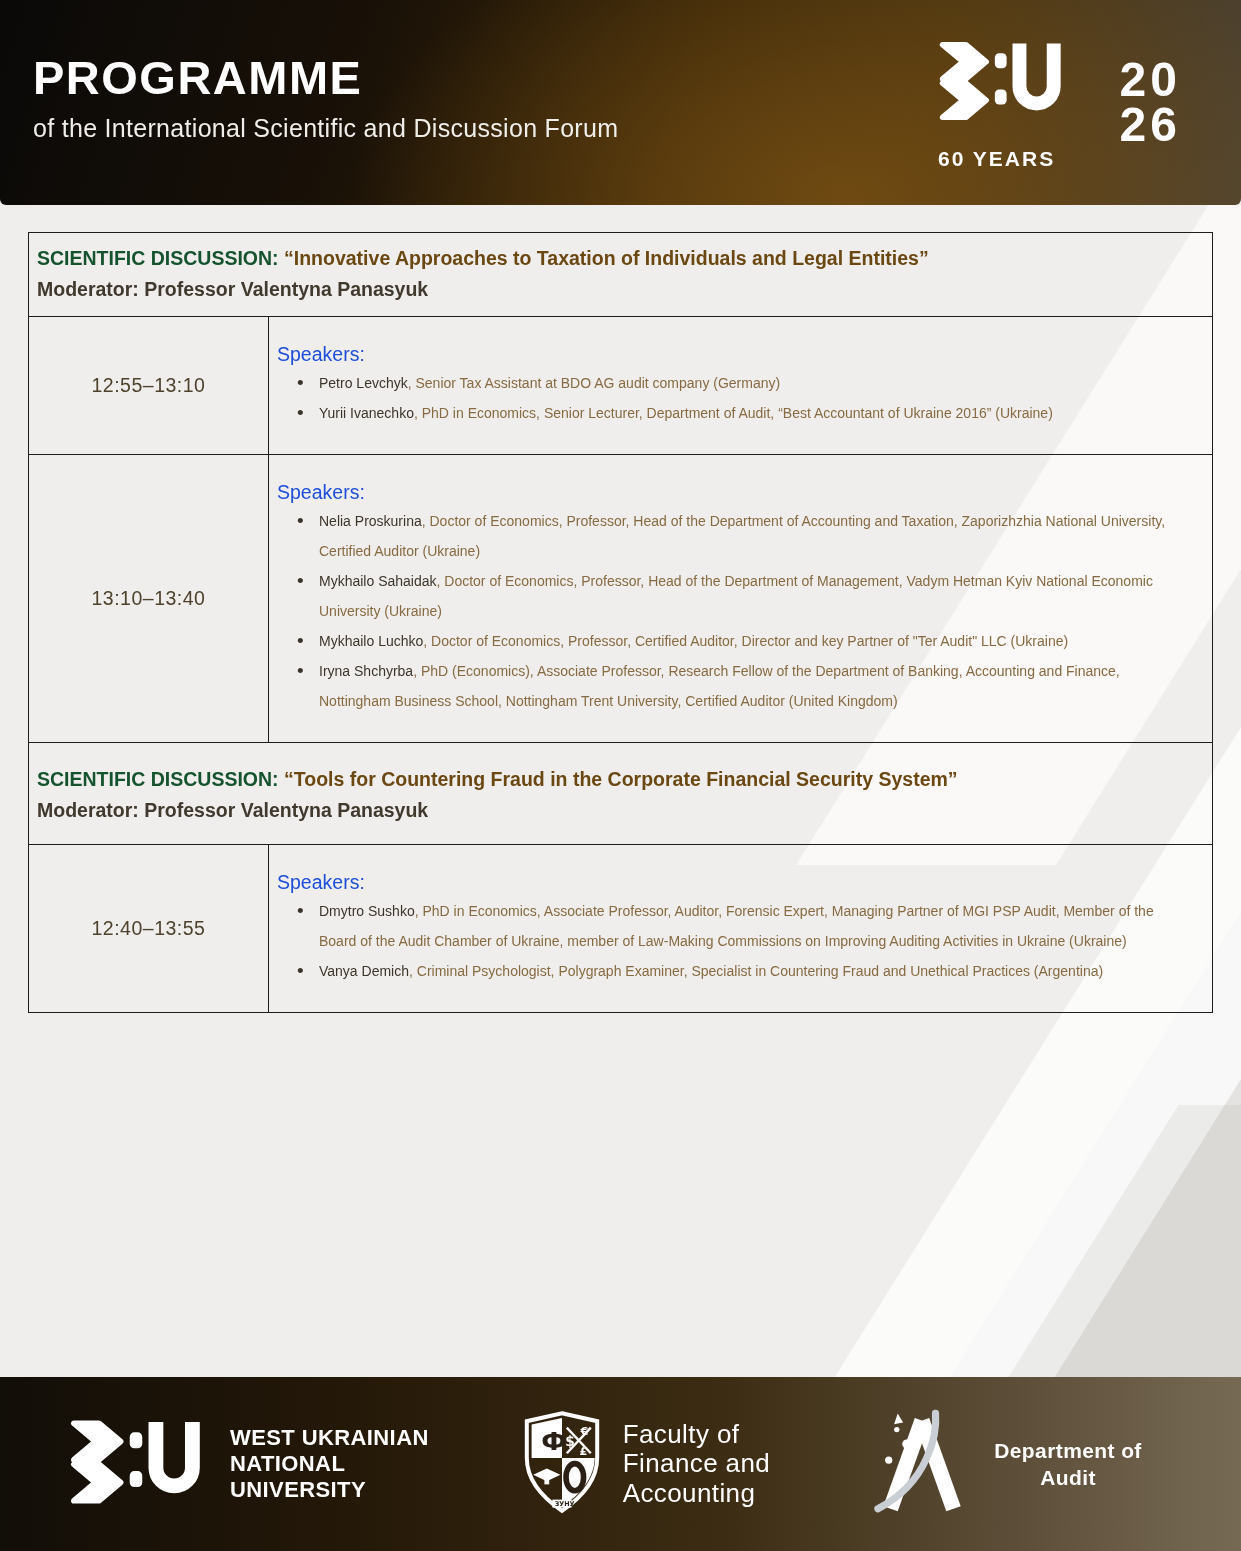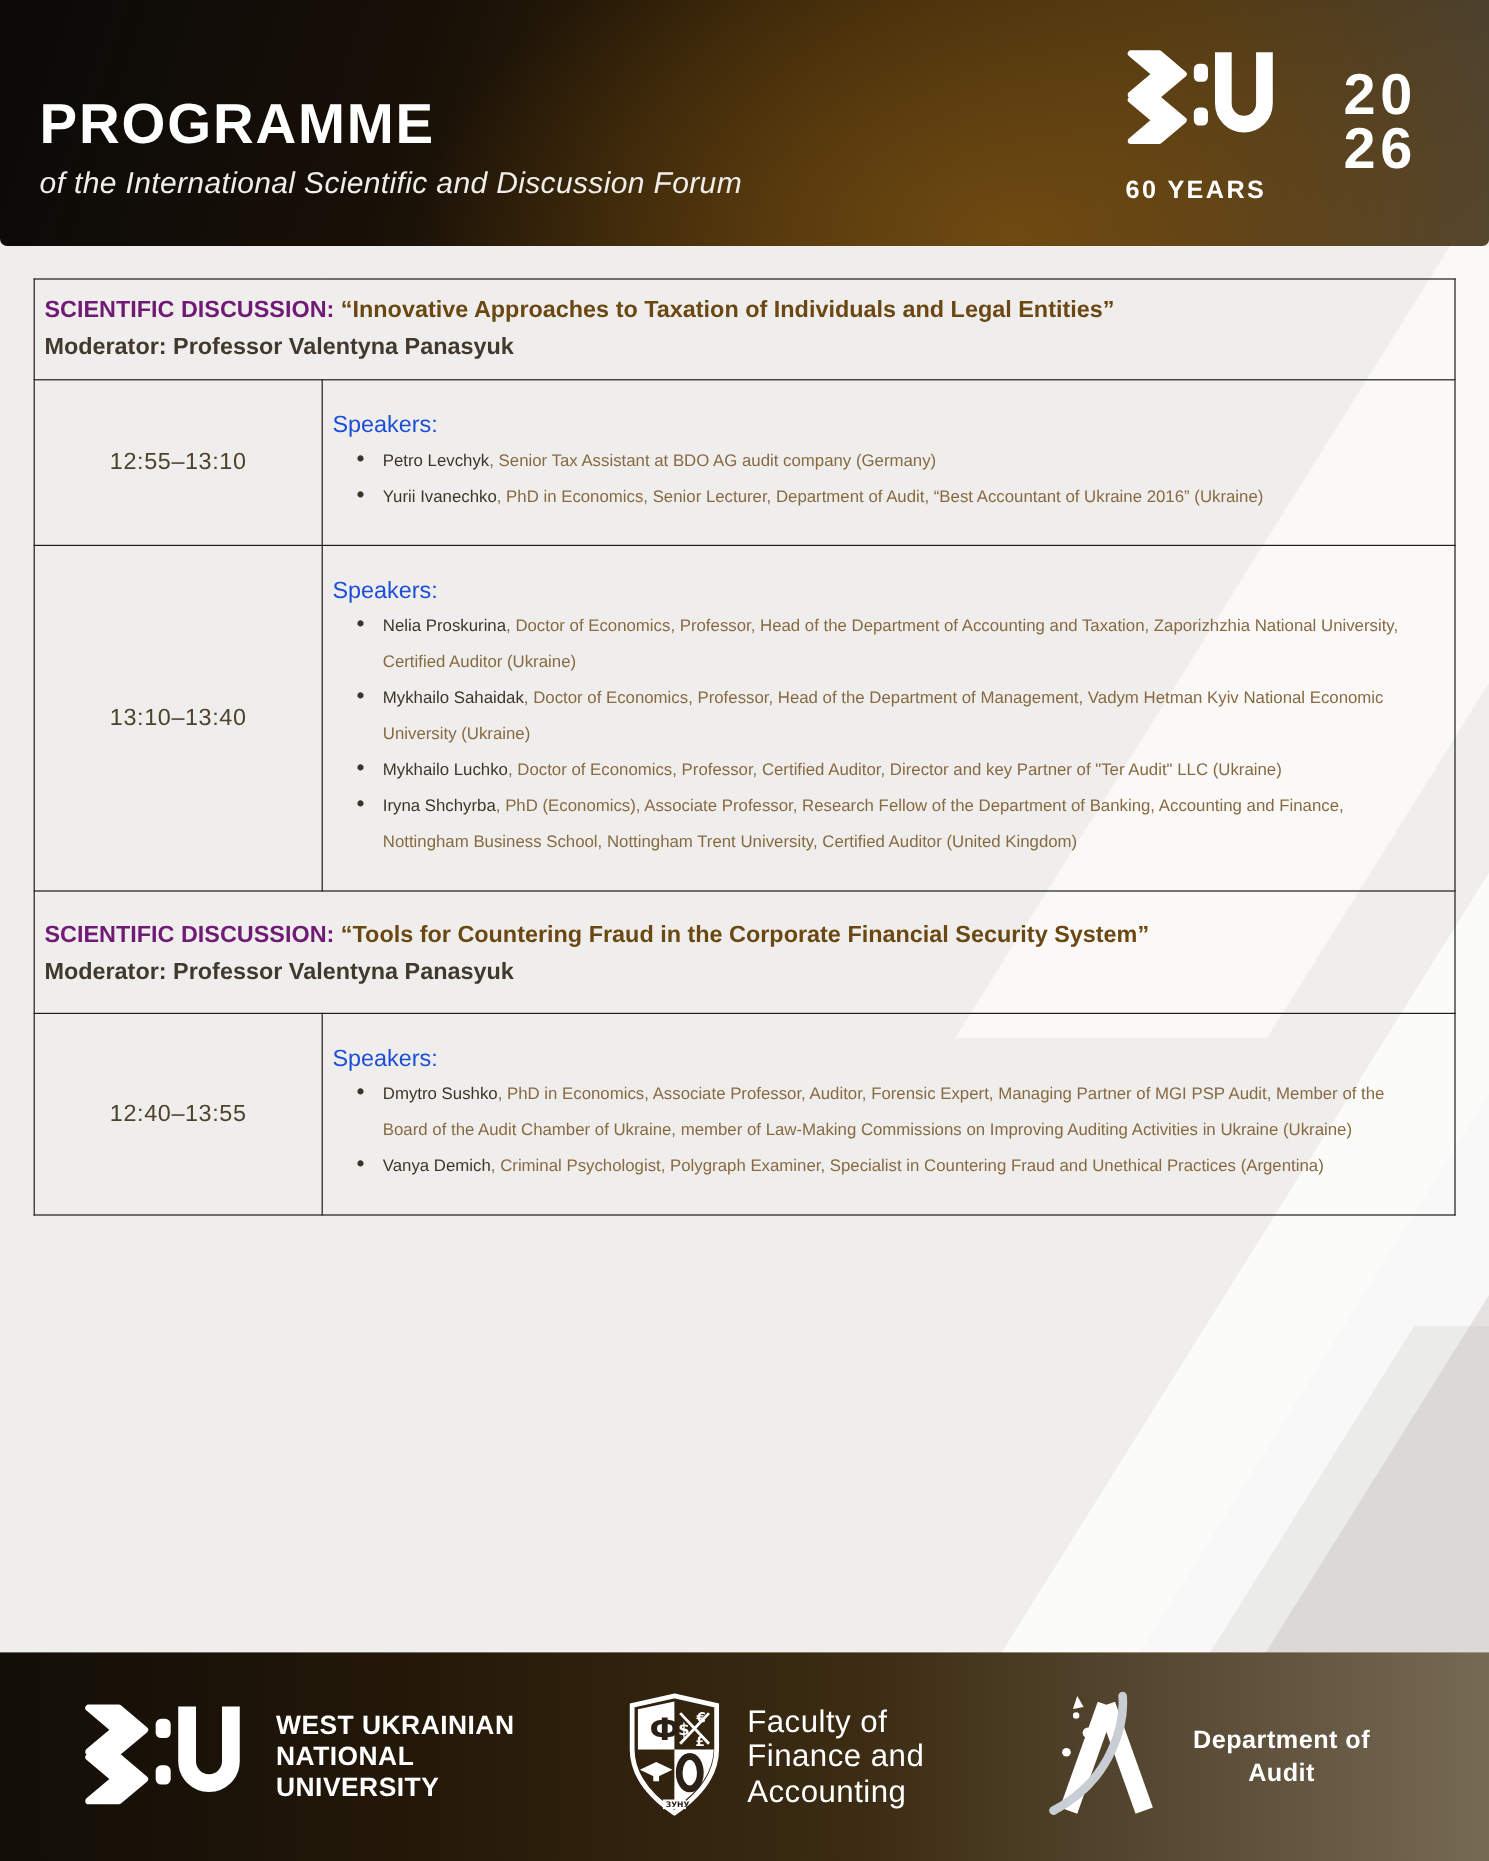--- a/index.html
+++ b/index.html
@@ -19,39 +19,39 @@
 
   
   .hdr {
     position:relative; height:205px;
     background:
       radial-gradient(ellipse 700px 420px at 68% 95%, rgba(118,78,18,.85), rgba(118,78,18,0) 70%),
       linear-gradient(108deg, #0a0908 0%, #181007 28%, #3a2709 55%, #4a3512 74%, #4e4434 100%);
     border-radius:0 0 6px 6px;
     display:flex; align-items:flex-start;
   }
-  .hdr-left { padding:35px 0 0 33px; width:720px;margin-top:44px; }
+  .hdr-left { padding:54px 0 0 33px; width:720px; }
   .hdr-title { color:#ffffff; font-size:47px; font-weight:700; letter-spacing:1.5px; line-height:1.0; }
-  .hdr-sub { margin-top:12px; color:#f0eeea; font-size:25px; font-weight:400; line-height:1.26; max-width:650px; letter-spacing:.3px;font-style:italic; }
+  .hdr-sub { margin-top:12px; color:#f0eeea; font-size:25px; font-weight:400; line-height:1.26; max-width:650px; letter-spacing:.3px; }
   .hdr-right { position:absolute; right:0; top:0; height:100%; display:flex; align-items:center; }
   .logo-group { display:flex; flex-direction:column; align-items:center; margin-right:48px;gap:12px; }
   .logo-mark svg { display:block; }
   .logo-years { margin-top:8px; color:#fff; font-weight:700; font-size:21px; letter-spacing:2px; }
   .hdr-year { margin-right:60px; color:#fff; font-weight:800; font-size:48px; line-height:.92; letter-spacing:4px; }
 
   
   .tbl {
     position:relative; margin:27px 28px 0 28px; width:1185px;
     border-collapse:collapse; table-layout:fixed;
   }
   .tbl td { border:1.6px solid #1d1d1d; vertical-align:middle; background:transparent; }
   .col-time { width:240px; }
   .sec-cell { padding:11px 14px 12px 8px; }
   .sec-title-line { font-size:19.5px; font-weight:700; line-height:1.45; }
-  .sec-label { color:#701a75; }
+  .sec-label { color:#14532d; }
   .sec-quote { color:#6b4712; }
   .sec-moderator { font-size:19.5px; color:#41392d; line-height:1.45; margin-top:3px;font-weight:bold; }
   .time-cell { text-align:center; font-size:19.5px; color:#4e422c; letter-spacing:.5px; }
   .speakers-cell { padding:26px 18px 26px 8px; vertical-align:middle; }
   .speakers-label { font-size:19.5px; color:#1d4ed8; margin-bottom:2px; }
   ul.speakers { list-style:none; margin:0; padding-left:38px; }
   ul.speakers li { position:relative; font-size:14px; line-height:30px; padding-left:4px; }
   ul.speakers li::before {
     content:"•"; position:absolute; left:-18px; top:0;
     color:#3a332a; font-size:19px;

